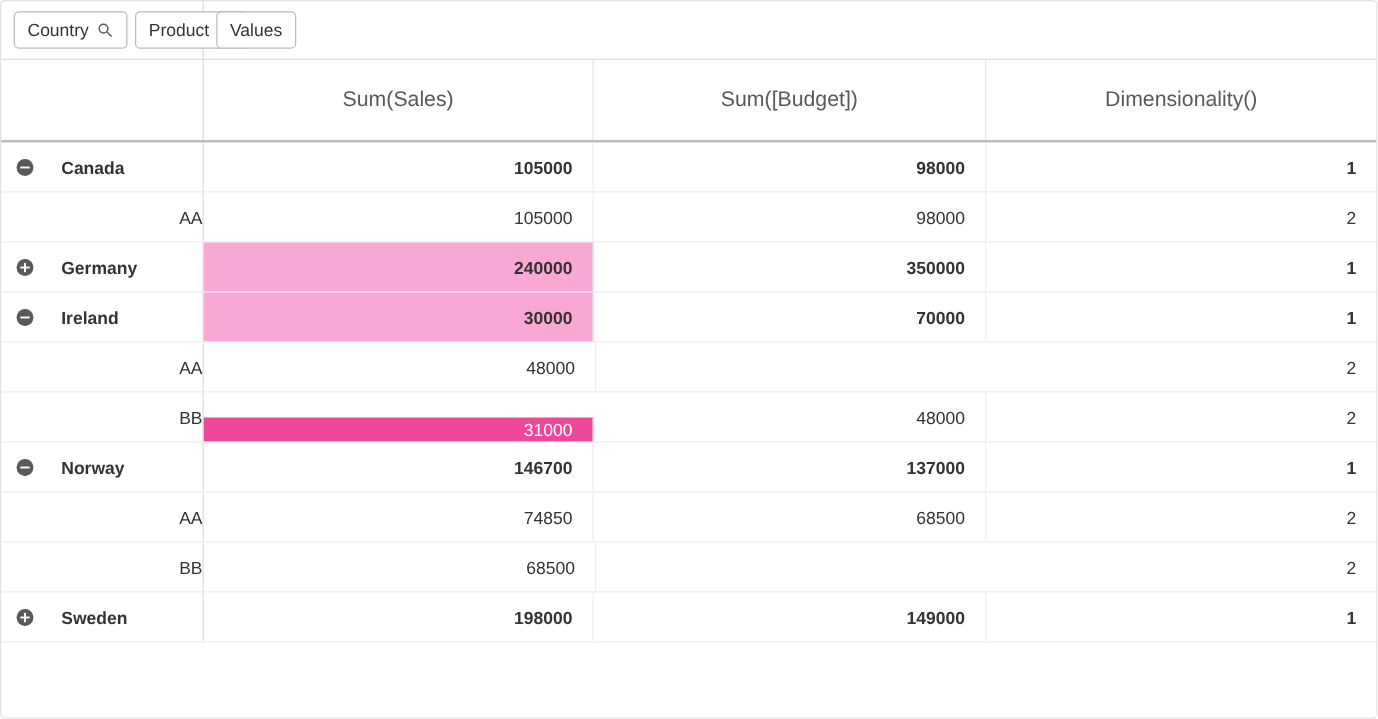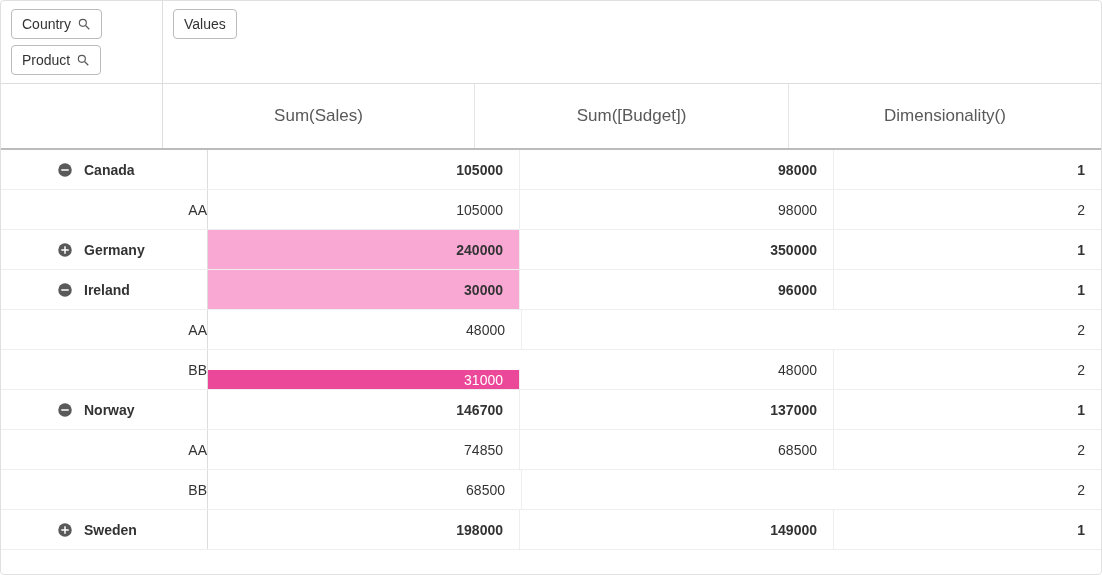--- a/index.html
+++ b/index.html
@@ -20,21 +20,21 @@
   }
   .top-area {
     display: flex;
     border-bottom: 1px solid #ddd;
   }
   .dim-col {
     width: 162px;
     border-right: 1px solid #ddd;
     padding: 8px 10px;
     display: flex;
-    flex-direction: column;
+    flex-direction: row;
     gap: 6px;
   }
   .values-col {
     flex: 1;
     padding: 8px 10px;
   }
   .chip {
     display: inline-flex;
     align-items: center;
     gap: 6px;
@@ -74,22 +74,21 @@
     border-bottom: 1px solid #eee;
     height: 40px;
     align-items: stretch;
   }
   .row .labelcell {
     width: 162px;
     display: flex;
     align-items: center;
     border-right: 1px solid #ddd;
     padding-left: 10px;
-    gap: 10px;
-    margin-left: 45px;
+    gap: 20px;
   }
   .row.level0 .labelcell { font-weight: 600; }
   .row.level1 .labelcell { padding-left: 44px; font-weight: 400; justify-content: flex-end; }
   .icon-circle {
     width: 18px; height: 18px;
     flex: 0 0 18px;
     display: inline-flex;
     align-items: center;
     justify-content: center;
     cursor: pointer;
@@ -194,21 +193,21 @@
         <div class="labelcell">
           <span class="icon-circle">
             <svg viewBox="0 0 24 24">
               <circle cx="12" cy="12" r="9" fill="#595959"></circle>
               <rect x="7" y="11" width="10" height="2" fill="#fff"></rect>
             </svg>
           </span>
           <span>Ireland</span>
         </div>
         <div class="vcell c1 hl-light">30000</div>
-        <div class="vcell c2">96000</div>
+        <div class="vcell c2">70000</div>
         <div class="vcell c3">1</div>
       </div>
       <div class="row level1">
         <div class="labelcell">
           <span>AA</span>
         </div>
         <div class="vcell c2">48000</div>
         <div class="vcell c3">2</div>
       </div>
       <div class="row level1">

